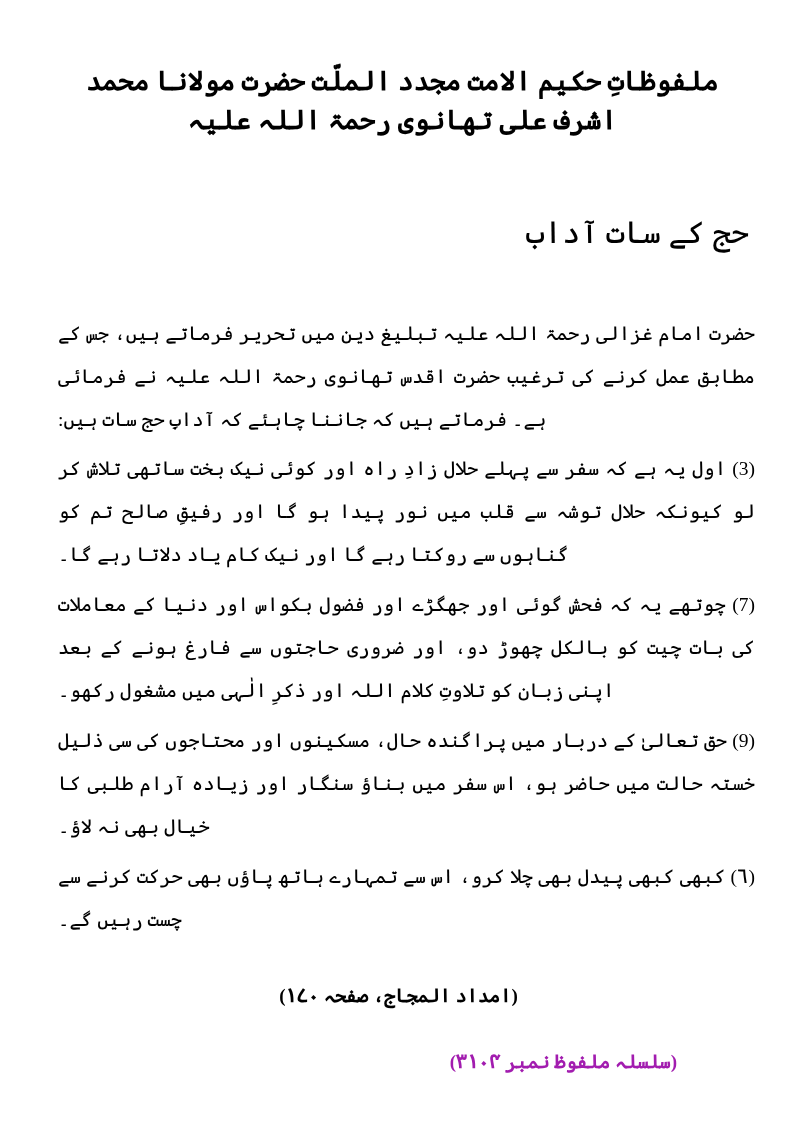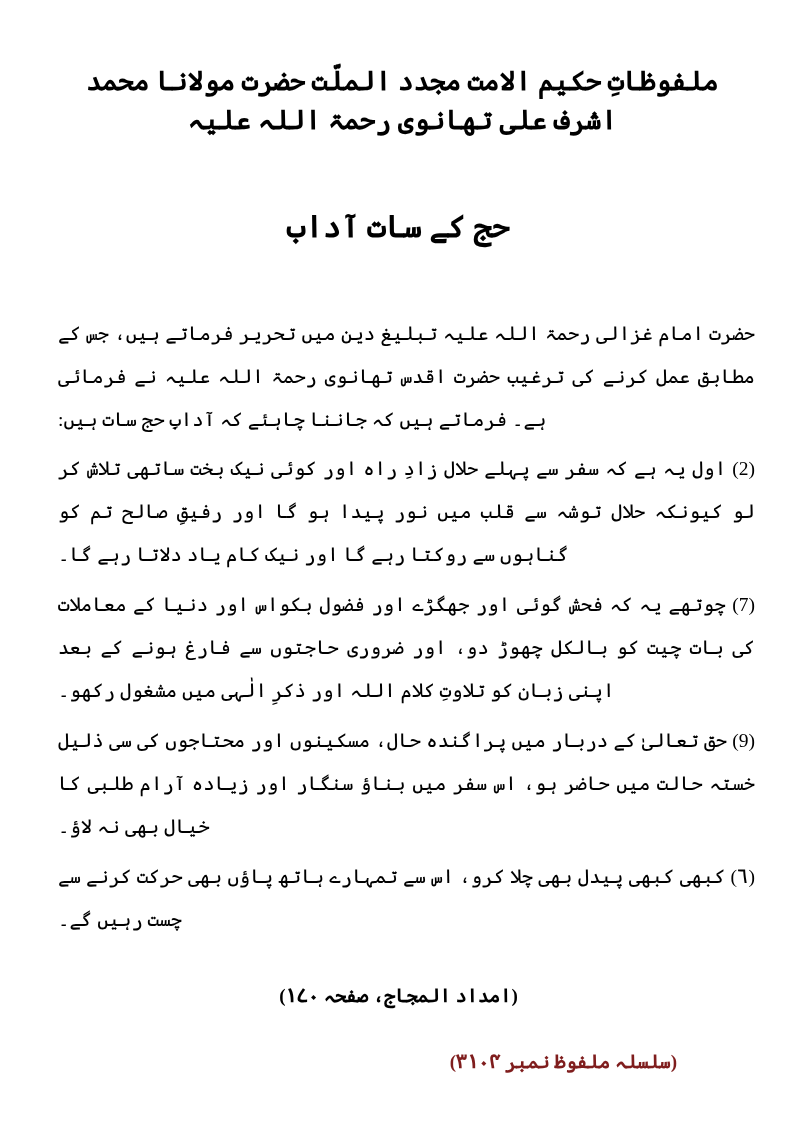--- a/index.html
+++ b/index.html
@@ -32,28 +32,28 @@
     font-size: 27px;
     line-height: 1.45;
     font-weight: 700;
     letter-spacing: 0.2px;
     color: #000;
   }
 
   
   .article-heading {
     position: absolute;
-    top: 186px;
+    top: 192px;
     right: 48px;
     left: 48px;
-    text-align: center;
+    text-align: right;
     direction: rtl;
     font-size: 31px;
     line-height: 1.3;
-    font-weight: 700;
+    font-weight: 400;
     color: #000;
   }
 
   
   .body-block {
     position: absolute;
     top: 312px;
     right: 42px;
     left: 42px;
     direction: rtl;
@@ -86,37 +86,37 @@
     font-weight: 700;
     color: #000;
   }
   .series-ref {
     position: absolute;
     top: 1050px;
     right: 120px;
     direction: rtl;
     font-size: 19px;
     font-weight: 700;
-    color: #7f1d1d;
+    color: #a21caf;
   }
 </style>
 </head>
 <body>
 
 <div id="page">
 
   <div class="doc-title">ملفوظاتِ حکیم الامت مجدد الملّت حضرت مولانا محمد اشرف علی تھانوی رحمۃ اللہ علیہ</div>
 
   <h1 class="article-heading">حج کے سات آداب</h1>
 
   <div class="body-block">
 
     <p class="para intro">حضرت امام غزالی رحمۃ اللہ علیہ تبلیغ دین میں تحریر فرماتے ہیں، جس کے مطابق عمل کرنے کی ترغیب حضرت اقدس تھانوی رحمۃ اللہ علیہ نے فرمائی ہے۔ فرماتے ہیں کہ جاننا چاہئے کہ آدابِ حج سات ہیں:</p>
 
-    <p class="para">(2) اول یہ ہے کہ سفر سے پہلے حلال زادِ راہ اور کوئی نیک بخت ساتھی تلاش کر لو کیونکہ حلال توشہ سے قلب میں نور پیدا ہو گا اور رفیقِ صالح تم کو گناہوں سے روکتا رہے گا اور نیک کام یاد دلاتا رہے گا۔</p>
+    <p class="para">(3) اول یہ ہے کہ سفر سے پہلے حلال زادِ راہ اور کوئی نیک بخت ساتھی تلاش کر لو کیونکہ حلال توشہ سے قلب میں نور پیدا ہو گا اور رفیقِ صالح تم کو گناہوں سے روکتا رہے گا اور نیک کام یاد دلاتا رہے گا۔</p>
 
 
 
     <p class="para">(7) چوتھے یہ کہ فحش گوئی اور جھگڑے اور فضول بکواس اور دنیا کے معاملات کی بات چیت کو بالکل چھوڑ دو، اور ضروری حاجتوں سے فارغ ہونے کے بعد اپنی زبان کو تلاوتِ کلام اللہ اور ذکرِ الٰہی میں مشغول رکھو۔</p>
 
     <p class="para">(9) حق تعالیٰ کے دربار میں پراگندہ حال، مسکینوں اور محتاجوں کی سی ذلیل خستہ حالت میں حاضر ہو، اس سفر میں بناؤ سنگار اور زیادہ آرام طلبی کا خیال بھی نہ لاؤ۔</p>
 
     <p class="para">(۶) کبھی کبھی پیدل بھی چلا کرو، اس سے تمہارے ہاتھ پاؤں بھی حرکت کرنے سے چست رہیں گے۔</p>
 
   </div>

